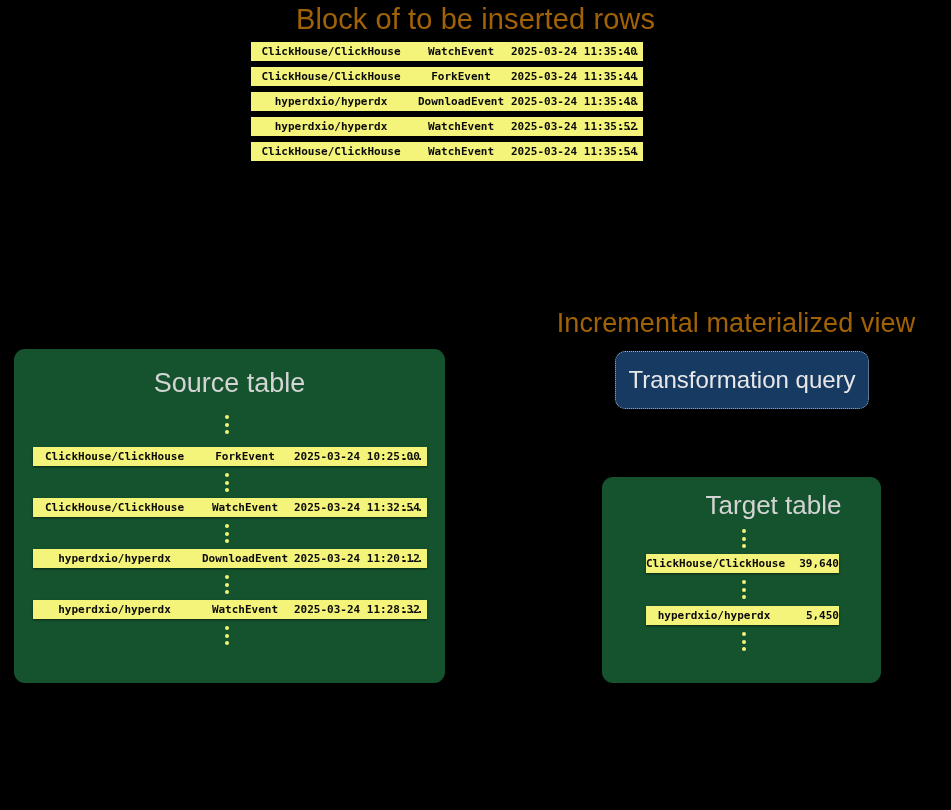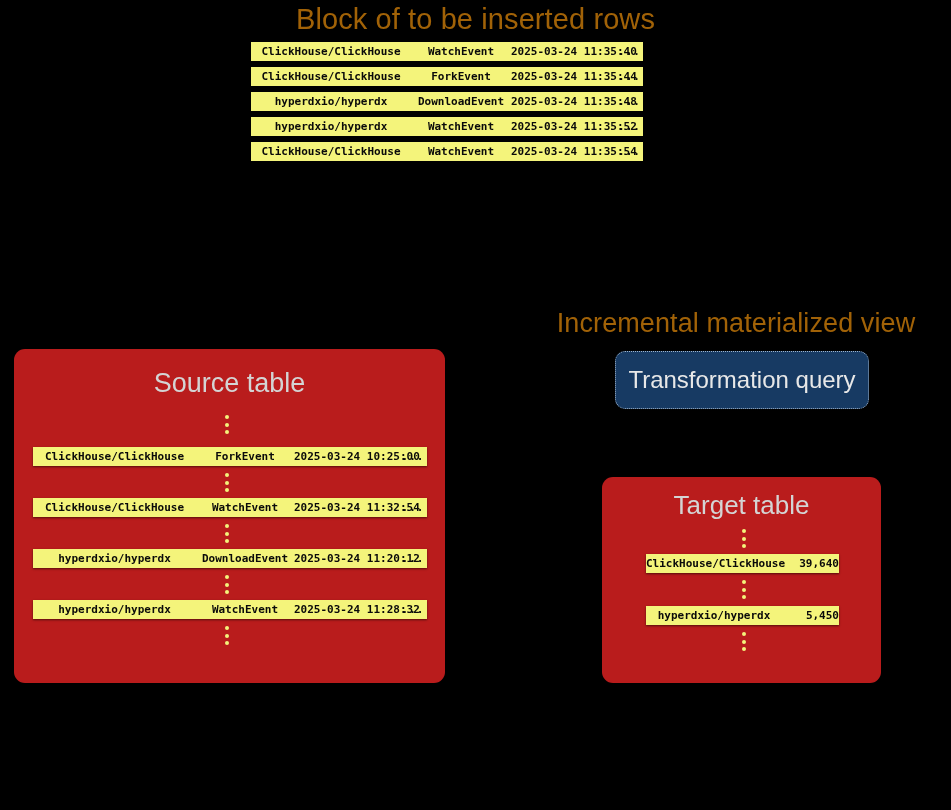--- a/index.html
+++ b/index.html
@@ -42,21 +42,21 @@
     left: 521px; top: 307px;
     width: 430px;
     text-align: center;
     font-size: 27px;
     line-height: 32px;
   }
 
   
   .panel {
     position: absolute;
-    background: #b91c1c;
+    background: #14532d;
     border-radius: 11px;
     box-shadow: 0 1px 2px rgba(0,0,0,0.6);
   }
   #source-panel {
     left: 14px; top: 349px;
     width: 431px; height: 334px;
   }
   #target-panel {
     left: 602px; top: 477px;
     width: 279px; height: 206px;
@@ -66,21 +66,21 @@
     left: 0;
     width: 100%;
     text-align: center;
     color: #d4d4d4;
     font-family: "Liberation Sans", sans-serif;
     font-size: 27px;
     line-height: 32px;
     white-space: nowrap;
   }
   #source-panel .panel-title { top: 18px; }
-  #target-panel .panel-title { top: 12px; font-size: 26px; }
+  #target-panel .panel-title { top: 12px; font-size: 26px; padding-left: 32px; }
 
   
   .row {
     position: absolute;
     background: #f4f47b;
     border-radius: 0;
     color: #0a0a0a;
     font-family: "DejaVu Sans Mono", monospace;
     font-weight: bold;
     display: flex;

